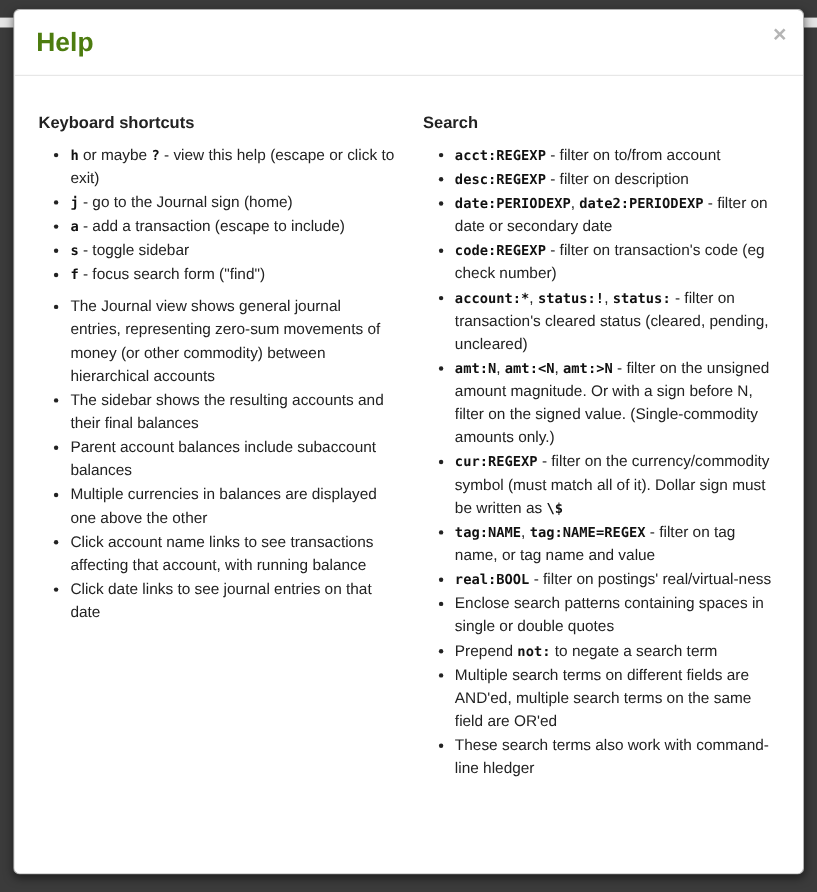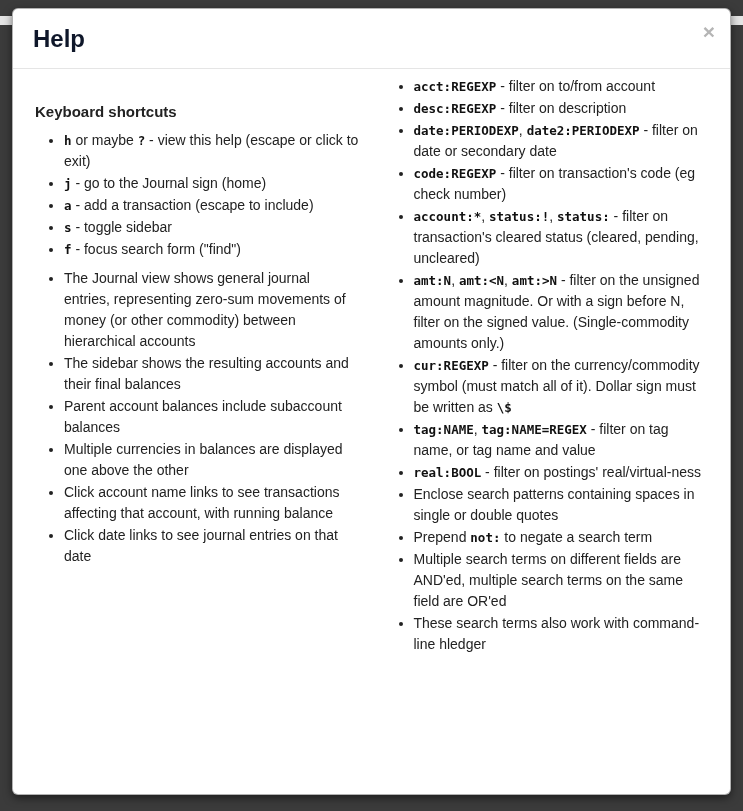--- a/index.html
+++ b/index.html
@@ -29,21 +29,21 @@
     border: 1px solid rgba(0,0,0,0.3);
     border-radius: 6px;
     box-shadow: 0 3px 9px rgba(0,0,0,0.5);
     overflow: hidden;
   }
   .modal-header {
     position: relative;
     padding: 16px 20px 14px;
     border-bottom: 1px solid #e5e5e5;
   }
-  .modal-title { margin: 0; font-size: 24px; font-weight: bold; color: #0f172a; line-height: 1.2; }
+  .modal-title { margin: 0; font-size: 24px; font-weight: bold; color: #4d7c0f; line-height: 1.2; }
   .close {
     position: absolute; right: 15px; top: 12px;
     font-size: 21px; font-weight: bold; color: #b5b5b5;
     line-height: 1; cursor: pointer;
   }
   .modal-body { display: flex; gap: 26px; padding: 6px 22px 20px; color: #222; }
   .col { flex: 1 1 0; min-width: 0; }
   h4.section { font-size: 15px; font-weight: bold; color: #222; margin: 28px 0 10px; }
   ul { margin: 0 0 8px; padding-left: 29px; }
   li { font-size: 14px; line-height: 1.5; margin: 1px 0; }
@@ -80,20 +80,21 @@
       <ul>
           <li><span>The Journal view shows general journal entries, representing zero-sum movements of money (or other commodity) between hierarchical accounts</span></li>
           <li><span>The sidebar shows the resulting accounts and their final balances</span></li>
           <li><span>Parent account balances include subaccount balances</span></li>
           <li><span>Multiple currencies in balances are displayed one above the other</span></li>
           <li><span>Click account name links to see transactions affecting that account, with running balance</span></li>
           <li><span>Click date links to see journal entries on that date</span></li>
         </ul>
     </div>
     <div class="col">
+      <h4 class="section">Search</h4>
       <ul>
           <li><code>acct:REGEXP</code><span> - filter on to/from account</span></li>
           <li><code>desc:REGEXP</code><span> - filter on description</span></li>
           <li><code>date:PERIODEXP</code><span>, </span><code>date2:PERIODEXP</code><span> - filter on date or secondary date</span></li>
           <li><code>code:REGEXP</code><span> - filter on transaction's code (eg check number)</span></li>
           <li><code>account:*</code><span>, </span><code>status:!</code><span>, </span><code>status:</code><span> - filter on transaction's cleared status (cleared, pending, uncleared)</span></li>
           <li><code>amt:N</code><span>, </span><code>amt:&lt;N</code><span>, </span><code>amt:&gt;N</code><span> - filter on the unsigned amount magnitude. Or with a sign before N, filter on the signed value. (Single-commodity amounts only.)</span></li>
           <li><code>cur:REGEXP</code><span> - filter on the currency/commodity symbol (must match all of it). Dollar sign must be written as </span><code>\$</code></li>
           <li><code>tag:NAME</code><span>, </span><code>tag:NAME=REGEX</code><span> - filter on tag name, or tag name and value</span></li>
           <li><code>real:BOOL</code><span> - filter on postings' real/virtual-ness</span></li>

